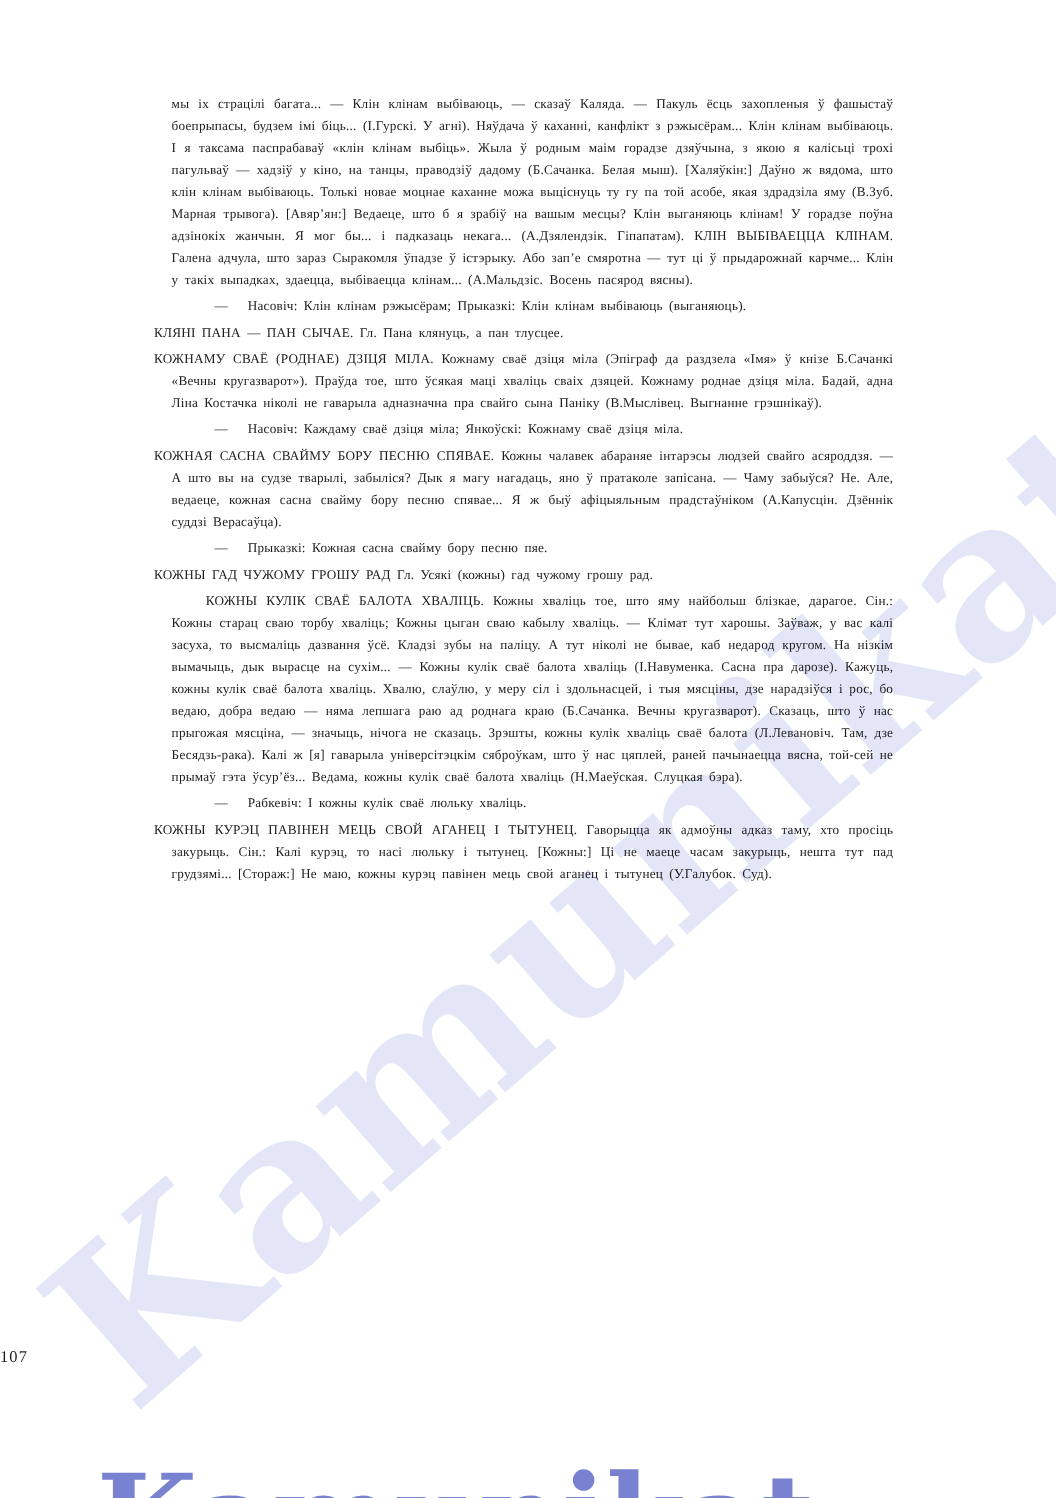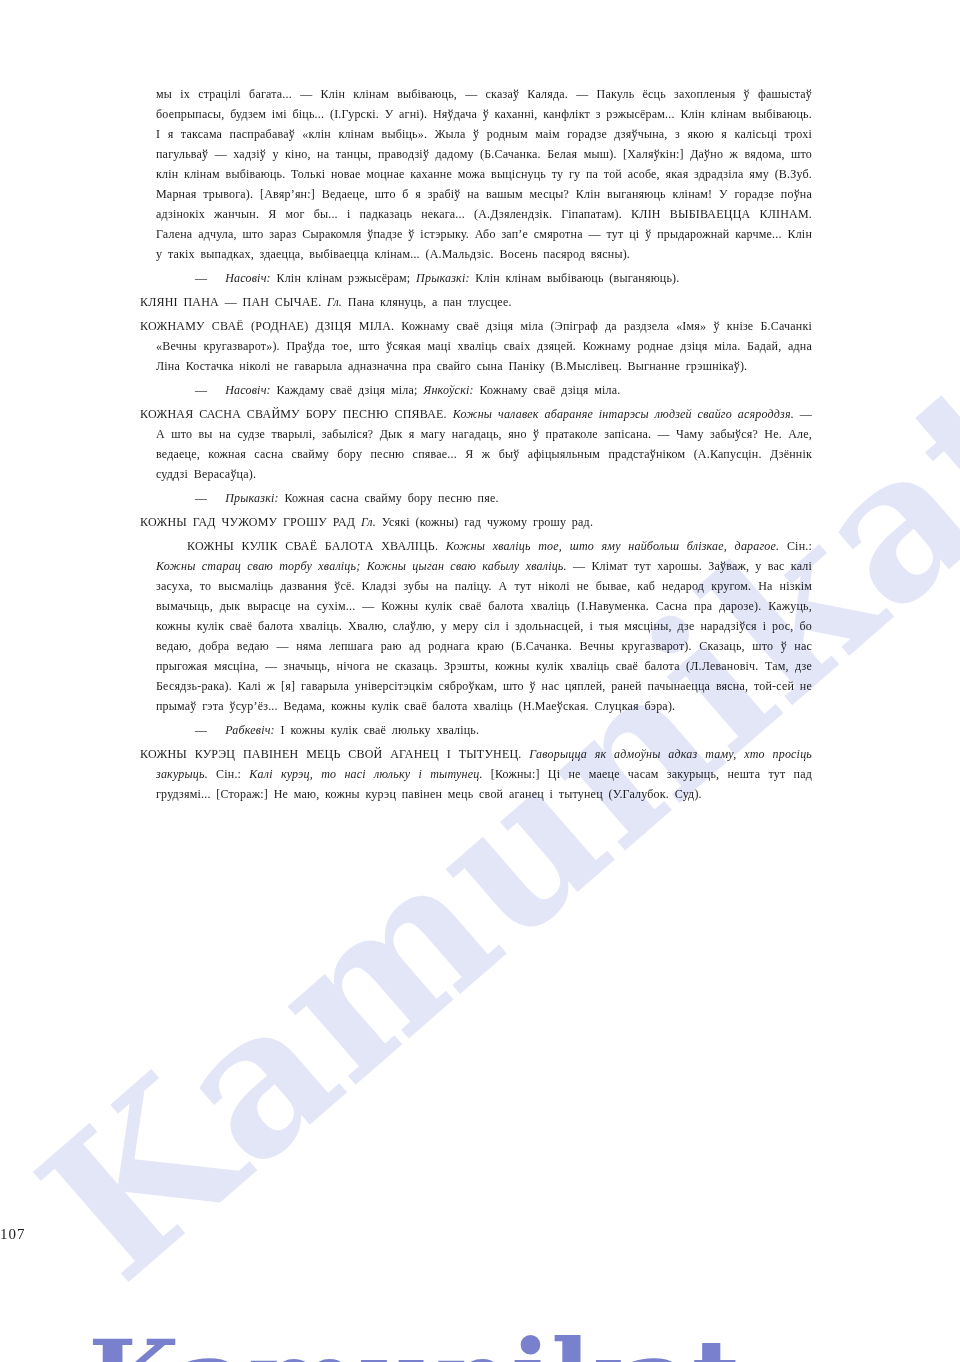--- a/index.html
+++ b/index.html
@@ -55,21 +55,21 @@
   .para + .para { margin-top: 4px; }
   
   .cont { padding-left: 16px; }
   
   .entry { padding-left: 16px; text-indent: -16px; }
   
   .deep { padding-left: 16px; text-indent: 31px; }
   
   .ref { text-indent: 55px; }
   .dash { margin-right: 18px; }
-  .it { font-style: italic; }
+  .it { }
   .pageno {
     position: absolute;
     left: 0;
     top: 1226px;
     width: 100%;
     font-size: 15px;
     letter-spacing: 1px;
     z-index: 1;
   }
 </style>

